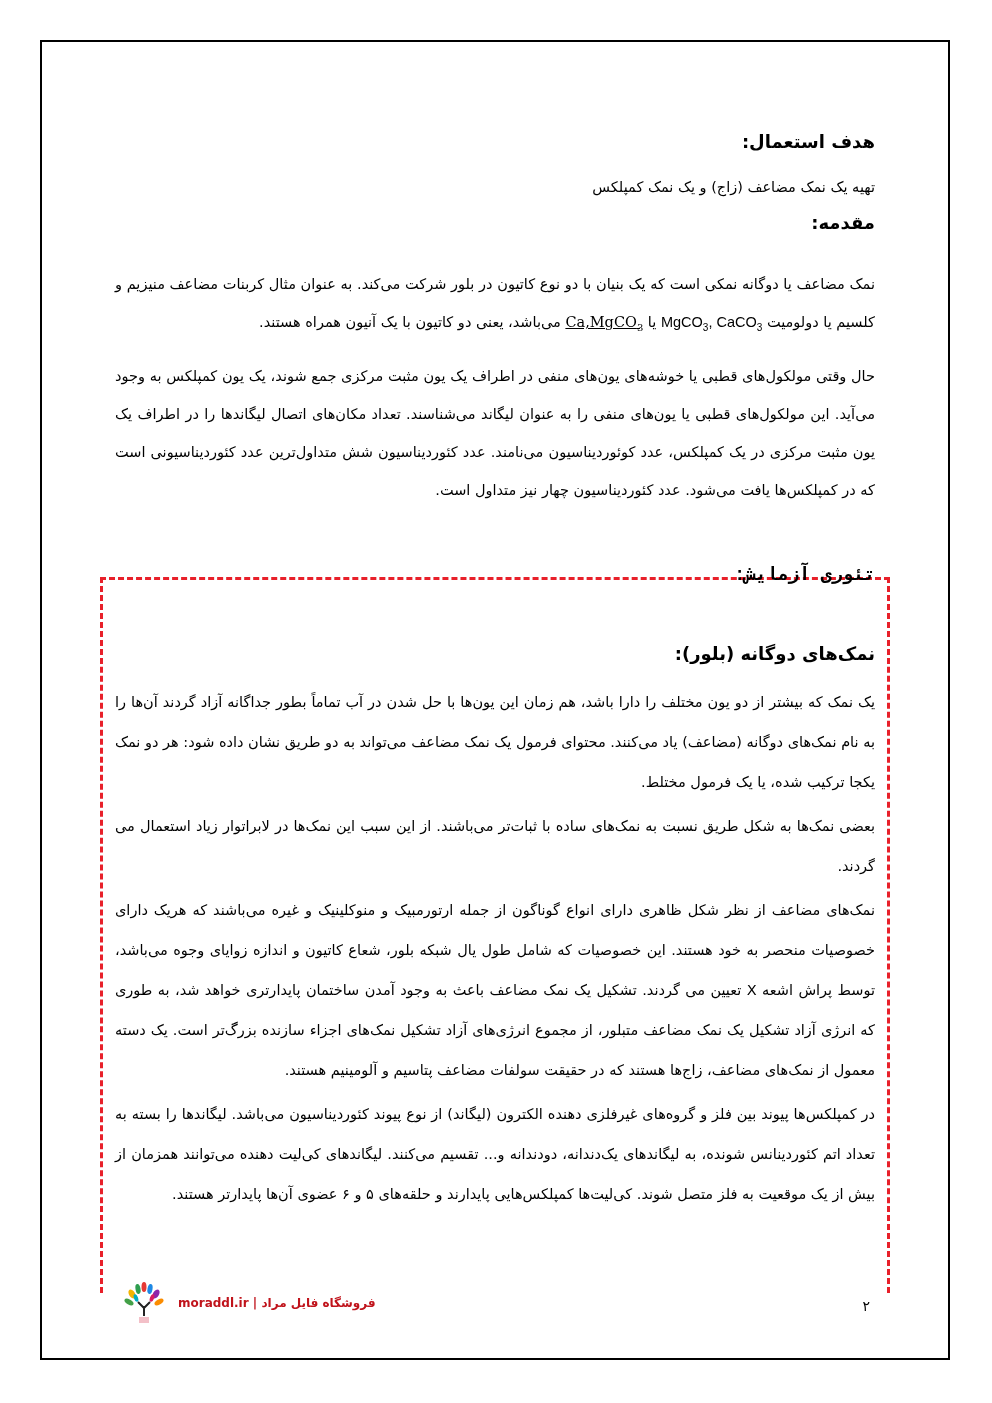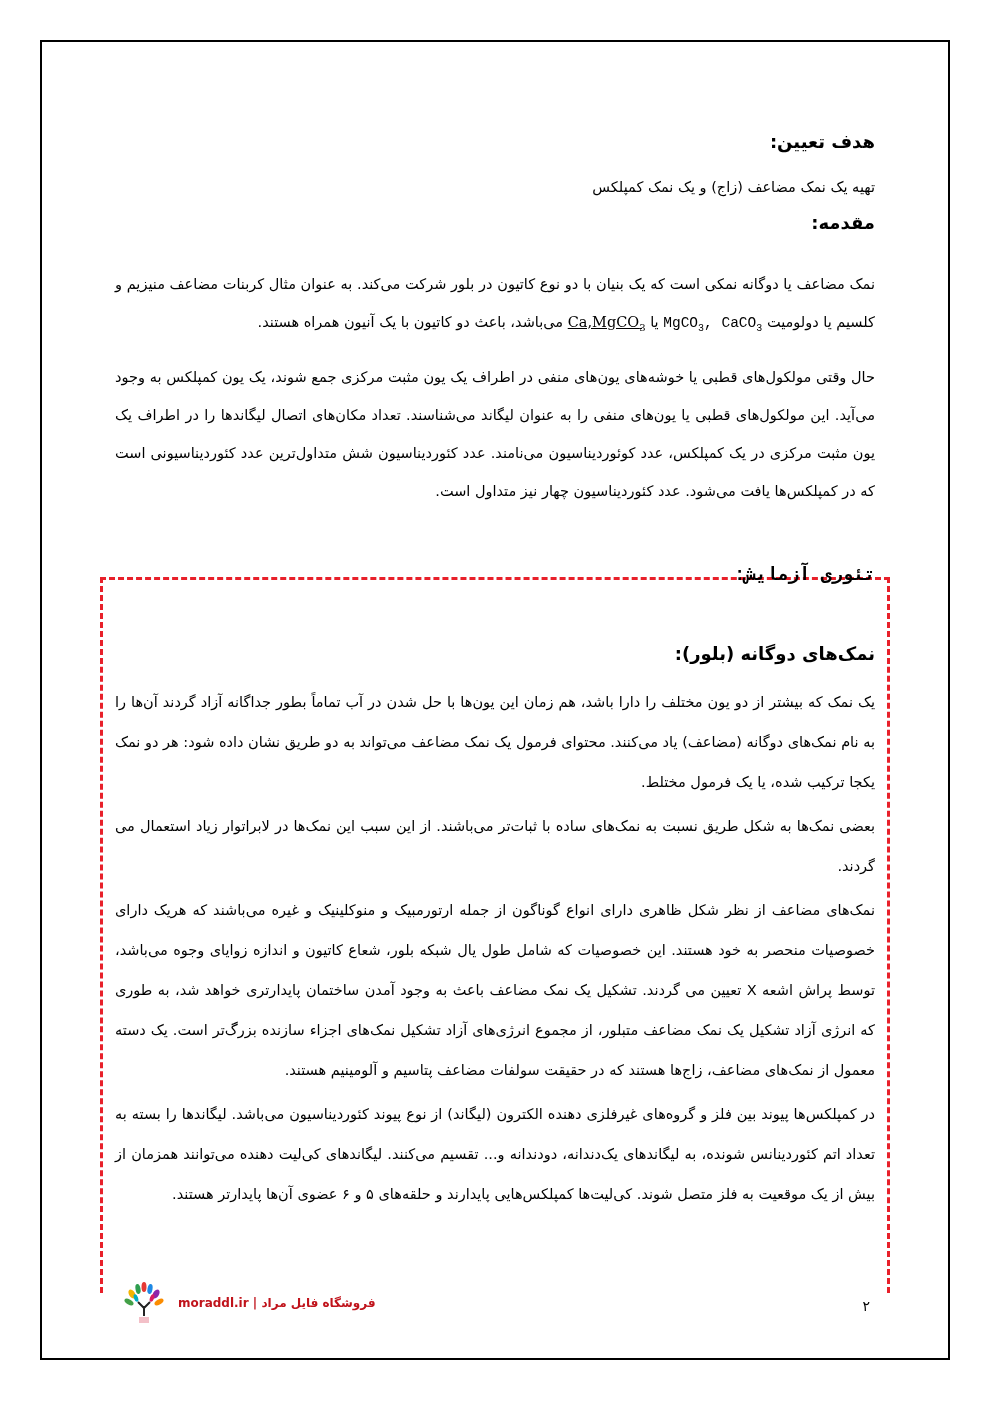--- a/index.html
+++ b/index.html
@@ -40,32 +40,32 @@
     position: absolute; right: 10px; top: 8px; font-size: 14px;
   }
   sub { font-size: 10px; }
 </style>
 </head>
 <body>
 
 <div class="page-frame"></div>
 
 <div class="content" style="top:130px;">
-  <h2 class="h">هدف تعیین:</h2>
+  <h2 class="h">هدف استعمال:</h2>
 </div>
 <div class="content" style="top:172px;">
   <p class="p" style="line-height:30px;">تهیه یک نمک مضاعف (زاج) و یک نمک کمپلکس</p>
 </div>
 
 <div class="content" style="top:211px;">
   <h2 class="h">مقدمه:</h2>
 </div>
 <div class="content" style="top:265px;">
   <p class="p">
-    <span>نمک مضاعف یا دوگانه نمکی است که یک بنیان با دو نوع کاتیون در بلور شرکت می‌کند. به عنوان مثال کربنات مضاعف منیزیم و کلسیم یا دولومیت </span><span style="font-family:Liberation Mono, monospace;">MgCO<sub>3</sub>, CaCO<sub>3</sub></span><span> یا </span><span style="font-family:'DejaVu Serif',serif;text-decoration:underline;">Ca,MgCO<sub>3</sub></span><span> می‌باشد، باعث دو کاتیون با یک آنیون همراه هستند.</span>
+    <span>نمک مضاعف یا دوگانه نمکی است که یک بنیان با دو نوع کاتیون در بلور شرکت می‌کند. به عنوان مثال کربنات مضاعف منیزیم و کلسیم یا دولومیت </span><span style="font-family:Liberation Sans, sans-serif;">MgCO<sub>3</sub>, CaCO<sub>3</sub></span><span> یا </span><span style="font-family:'DejaVu Serif',serif;text-decoration:underline;">Ca,MgCO<sub>3</sub></span><span> می‌باشد، یعنی دو کاتیون با یک آنیون همراه هستند.</span>
   </p>
   <p class="p" style="margin-top:10px;">حال وقتی مولکول‌های قطبی یا خوشه‌های یون‌های منفی در اطراف یک یون مثبت مرکزی جمع شوند، یک یون کمپلکس به وجود می‌آید. این مولکول‌های قطبی یا یون‌های منفی را به عنوان لیگاند می‌شناسند. تعداد مکان‌های اتصال لیگاندها را در اطراف یک یون مثبت مرکزی در یک کمپلکس، عدد کوئوردیناسیون می‌نامند. عدد کئوردیناسیون شش متداول‌ترین عدد کئوردیناسیونی است که در کمپلکس‌ها یافت می‌شود. عدد کئوردیناسیون چهار نیز متداول است.</p>
 </div>
 
 <div class="red-box"></div>
 
 <div class="content" style="top:563px;font-family:Liberation Mono, monospace;">
   <h2 class="h">تئوری آزمایش:</h2>
 </div>
 <div class="content" style="top:642px;">

